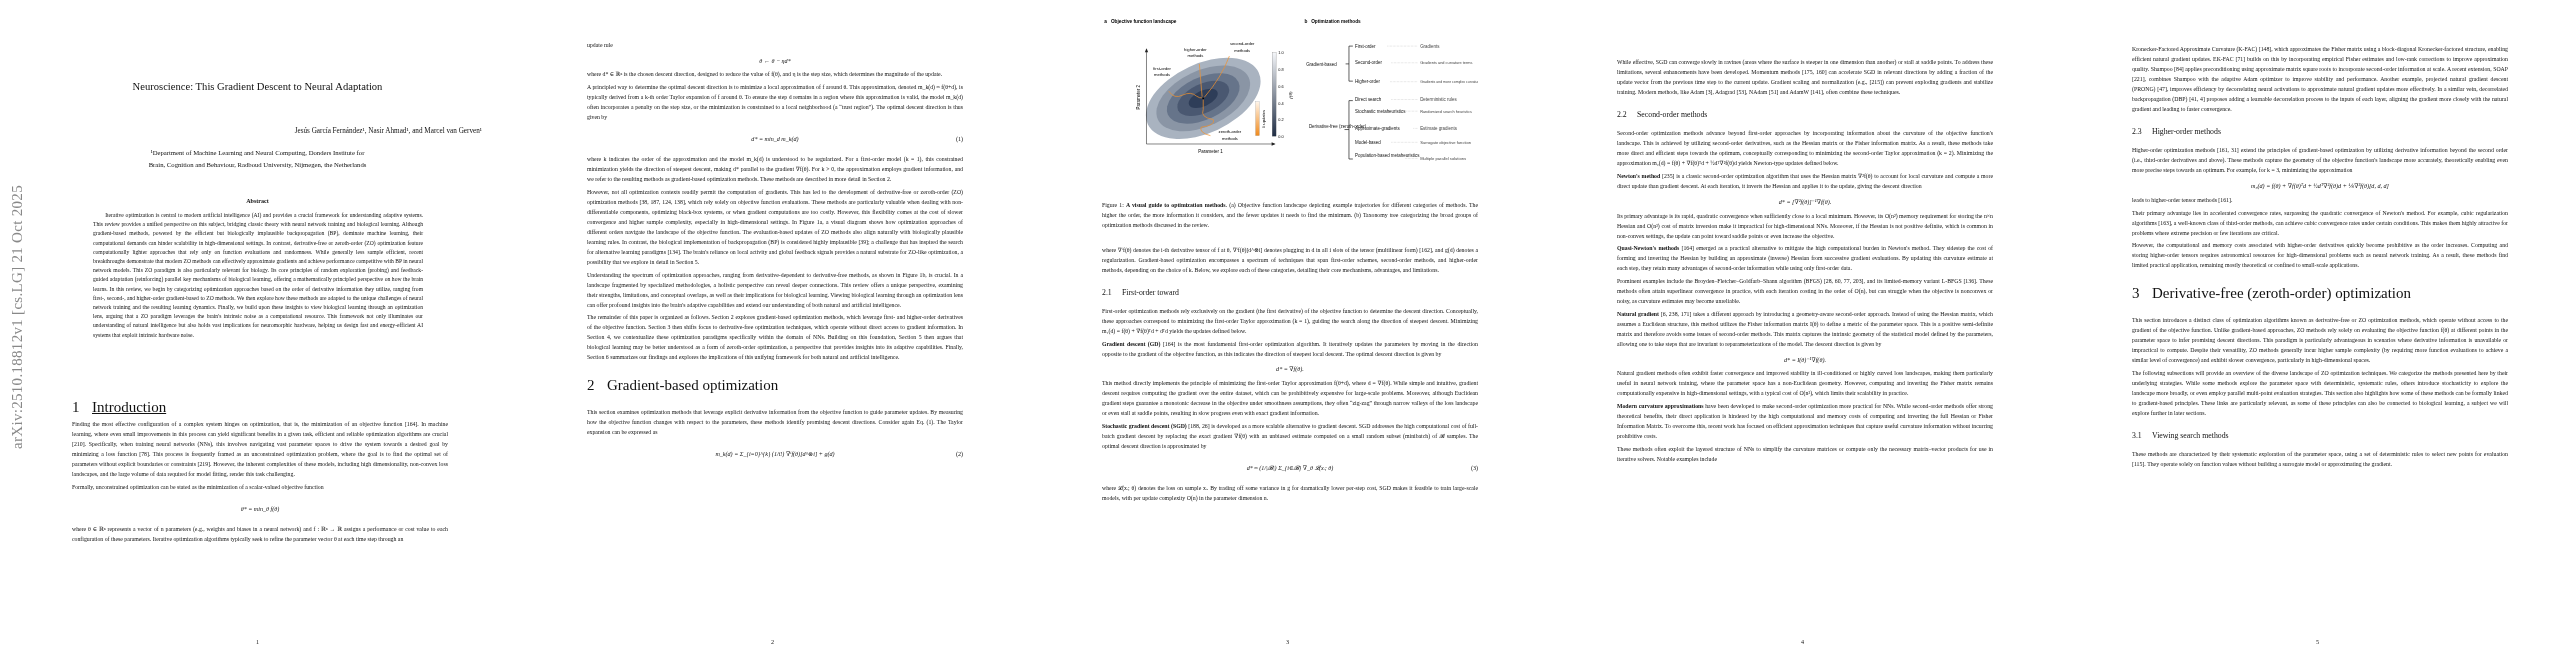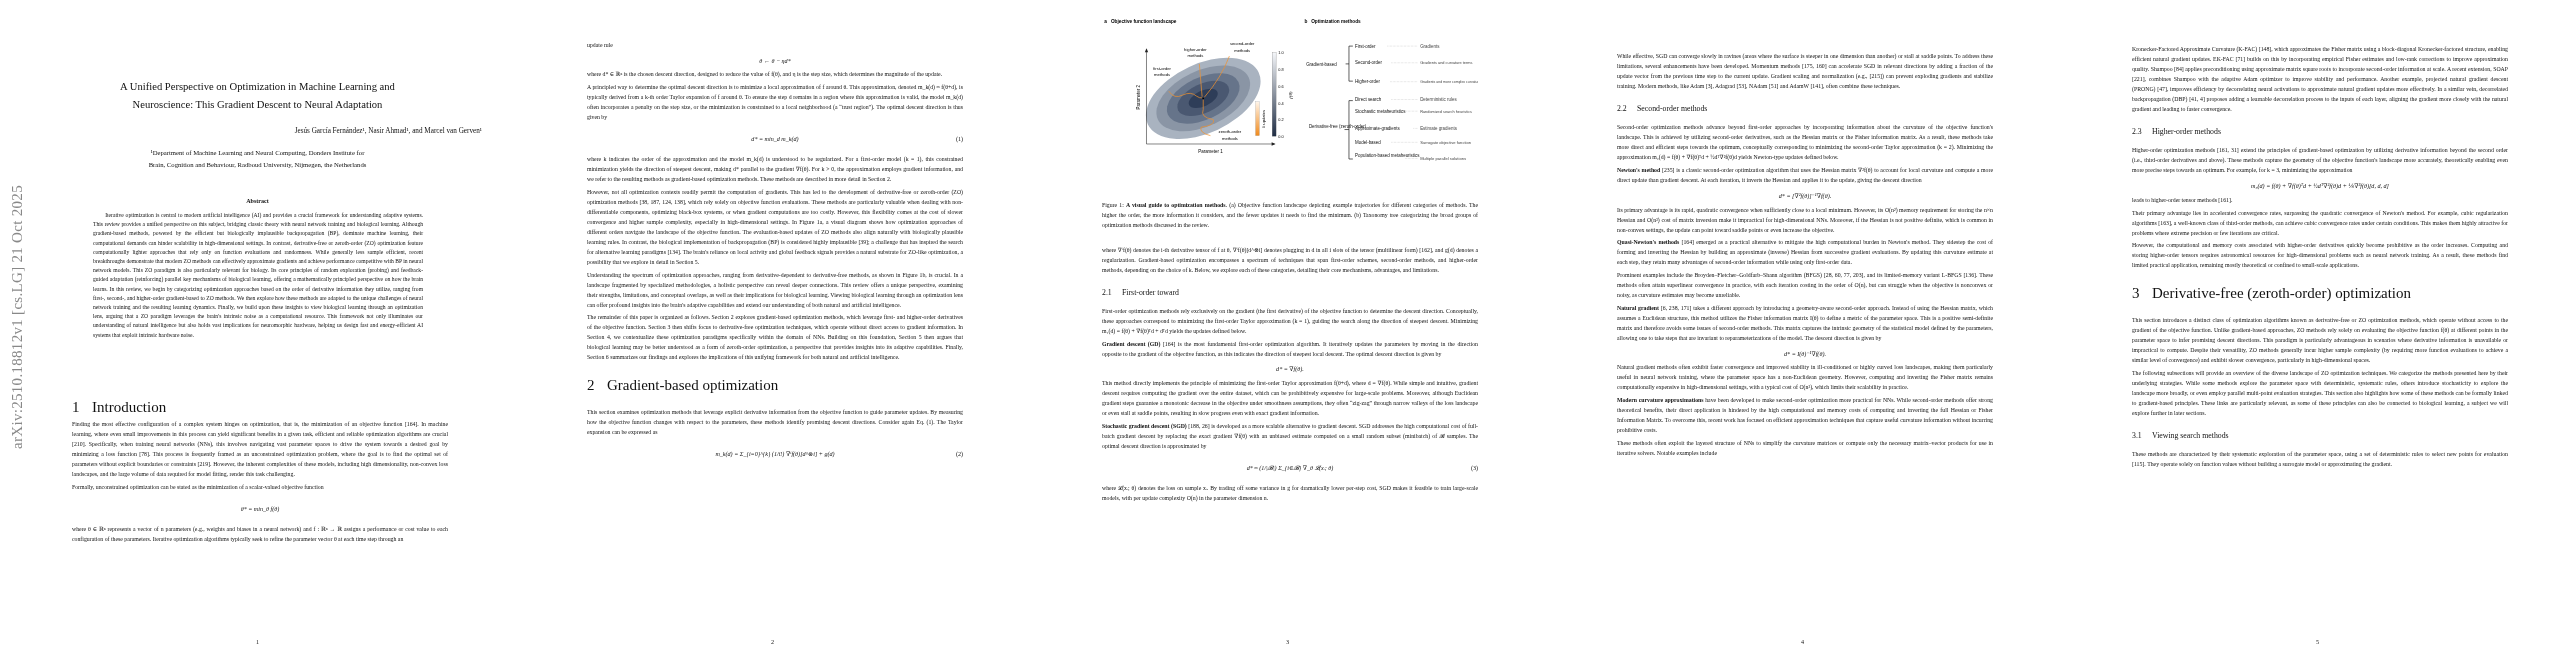--- a/index.html
+++ b/index.html
@@ -33,32 +33,31 @@
 </head>
 <body>
 
 <div class="strip">
 
   <div class="page">
     <div class="stamp">
         <span>arXiv:2510.18812v1  [cs.LG]  21 Oct 2025</span>
       </div>
     <div class="title">
-      <div>A Unified Perspective on Optimization in Machine Learning and</div>
       <div>Neuroscience: This Gradient Descent to Neural Adaptation</div>
     </div>
     <div class="authors">Jesús García Fernández¹, Nasir Ahmad¹, and Marcel van Gerven¹</div>
     <div class="affil">
       <div>¹Department of Machine Learning and Neural Computing, Donders Institute for</div>
       <div>Brain, Cognition and Behaviour, Radboud University, Nijmegen, the Netherlands</div>
     </div>
     <div class="abs-h">Abstract</div>
     <div class="abstract">Iterative optimization is central to modern artificial intelligence (AI) and provides a crucial framework for understanding adaptive systems. This review provides a unified perspective on this subject, bridging classic theory with neural network training and biological learning. Although gradient-based methods, powered by the efficient but biologically implausible backpropagation (BP), dominate machine learning, their computational demands can hinder scalability in high-dimensional settings. In contrast, derivative-free or zeroth-order (ZO) optimization feature computationally lighter approaches that rely only on function evaluations and randomness. While generally less sample efficient, recent breakthroughs demonstrate that modern ZO methods can effectively approximate gradients and achieve performance competitive with BP in neural network models. This ZO paradigm is also particularly relevant for biology. Its core principles of random exploration (probing) and feedback-guided adaptation (reinforcing) parallel key mechanisms of biological learning, offering a mathematically principled perspective on how the brain learns. In this review, we begin by categorizing optimization approaches based on the order of derivative information they utilize, ranging from first-, second-, and higher-order gradient-based to ZO methods. We then explore how these methods are adapted to the unique challenges of neural network training and the resulting learning dynamics. Finally, we build upon these insights to view biological learning through an optimization lens, arguing that a ZO paradigm leverages the brain's intrinsic noise as a computational resource. This framework not only illuminates our understanding of natural intelligence but also holds vast implications for neuromorphic hardware, helping us design fast and energy-efficient AI systems that exploit intrinsic hardware noise.</div>
     <div class="col" style="top:399px;">
-      <div class="h1" style="margin-top:0;margin-bottom:3px;"><span class="n">1</span><span>Introduction</span></div>
+      <div class="h1" style="margin-top:0;margin-bottom:3px;text-decoration:underline;"><span class="n">1</span><span>Introduction</span></div>
       <div class="p">Finding the most effective configuration of a complex system hinges on optimization, that is, the minimization of an objective function [164]. In machine learning, where even small improvements in this process can yield significant benefits in a given task, efficient and reliable optimization algorithms are crucial [210]. Specifically, when training neural networks (NNs), this involves navigating vast parameter spaces to drive the system towards a desired goal by minimizing a loss function [78]. This process is frequently framed as an unconstrained optimization problem, where the goal is to find the optimal set of parameters without explicit boundaries or constraints [219]. However, the inherent complexities of these models, including high dimensionality, non-convex loss landscapes, and the large volume of data required for model fitting, render this task challenging.</div>
       <div class="p">Formally, unconstrained optimization can be stated as the minimization of a scalar-valued objective function</div>
       <div class="eq tall">θ* = min_θ f(θ)</div>
       <div class="p">where θ ∈ ℝⁿ represents a vector of n parameters (e.g., weights and biases in a neural network) and f : ℝⁿ → ℝ assigns a performance or cost value to each configuration of these parameters. Iterative optimization algorithms typically seek to refine the parameter vector θ at each time step through an</div>
     </div>
     <div class="pnum">1</div>
   </div>
 
   <div class="page">
     <div class="col" style="top:40px;">
@@ -183,21 +182,21 @@
       <div class="eq">d* = ∇f(θ).</div>
       <div class="p">This method directly implements the principle of minimizing the first-order Taylor approximation f(θ+d), where d = ∇f(θ). While simple and intuitive, gradient descent requires computing the gradient over the entire dataset, which can be prohibitively expensive for large-scale problems. Moreover, although Euclidean gradient steps guarantee a monotonic decrease in the objective under smoothness assumptions, they often “zig-zag” through narrow valleys of the loss landscape or even stall at saddle points, resulting in slow progress even with exact gradient information.</div>
       <div class="p"><span class="b">Stochastic gradient descent (SGD)</span><span> [188, 26] is developed as a more scalable alternative to gradient descent. SGD addresses the high computational cost of full-batch gradient descent by replacing the exact gradient ∇f(θ) with an unbiased estimate computed on a small random subset (minibatch) of 𝓑 samples. The optimal descent direction is approximated by</span></div>
       <div class="eq tall"><span>d* ≈ (1/|𝓑|) Σ_{i∈𝓑} ∇_θ 𝓛(xᵢ; θ)</span><span class="num">(3)</span></div>
       <div class="p">where 𝓛(xᵢ; θ) denotes the loss on sample xᵢ. By trading off some variance in g for dramatically lower per-step cost, SGD makes it feasible to train large-scale models, with per update complexity O(n) in the parameter dimension n.</div>
     </div>
     <div class="pnum">3</div>
   </div>
 
   <div class="page">
-    <div class="col" style="top:51px;">
+    <div class="col" style="top:57px;">
       <div class="p">While effective, SGD can converge slowly in ravines (areas where the surface is steeper in one dimension than another) or stall at saddle points. To address these limitations, several enhancements have been developed. Momentum methods [175, 160] can accelerate SGD in relevant directions by adding a fraction of the update vector from the previous time step to the current update. Gradient scaling and normalization (e.g., [215]) can prevent exploding gradients and stabilize training. Modern methods, like Adam [3], Adagrad [53], NAdam [51] and AdamW [141], often combine these techniques.</div>
       <div class="h2"><span class="n">2.2</span><span>Second-order methods</span></div>
       <div class="p">Second-order optimization methods advance beyond first-order approaches by incorporating information about the curvature of the objective function's landscape. This is achieved by utilizing second-order derivatives, such as the Hessian matrix or the Fisher information matrix. As a result, these methods take more direct and efficient steps towards the optimum, conceptually corresponding to minimizing the second-order Taylor approximation (k = 2). Minimizing the approximation m₂(d) = f(θ) + ∇f(θ)ᵀd + ½dᵀ∇²f(θ)d yields Newton-type updates defined below.</div>
       <div class="p"><span class="b">Newton's method</span><span> [235] is a classic second-order optimization algorithm that uses the Hessian matrix ∇²f(θ) to account for local curvature and compute a more direct update than gradient descent. At each iteration, it inverts the Hessian and applies it to the update, giving the descent direction</span></div>
       <div class="eq">d* = [∇²f(θ)]⁻¹∇f(θ).</div>
       <div class="p">Its primary advantage is its rapid, quadratic convergence when sufficiently close to a local minimum. However, its O(n²) memory requirement for storing the n×n Hessian and O(n³) cost of matrix inversion make it impractical for high-dimensional NNs. Moreover, if the Hessian is not positive definite, which is common in non-convex settings, the update can point toward saddle points or even increase the objective.</div>
       <div class="p"><span class="b">Quasi-Newton's methods</span><span> [164] emerged as a practical alternative to mitigate the high computational burden in Newton's method. They sidestep the cost of forming and inverting the Hessian by building an approximate (inverse) Hessian from successive gradient evaluations. By updating this curvature estimate at each step, they retain many advantages of second-order information while using only first-order data.</span></div>
       <div class="p">Prominent examples include the Broyden–Fletcher–Goldfarb–Shann algorithm (BFGS) [28, 60, 77, 203], and its limited-memory variant L-BFGS [136]. These methods often attain superlinear convergence in practice, with each iteration costing in the order of O(n), but can struggle when the objective is nonconvex or noisy, as curvature estimates may become unreliable.</div>
       <div class="p"><span class="b">Natural gradient</span><span> [6, 238, 171] takes a different approach by introducing a geometry-aware second-order approach. Instead of using the Hessian matrix, which assumes a Euclidean structure, this method utilizes the Fisher information matrix I(θ) to define a metric of the parameter space. This is a positive semi-definite matrix and therefore avoids some issues of second-order methods. This matrix captures the intrinsic geometry of the statistical model defined by the parameters, allowing one to take steps that are invariant to reparameterizations of the model. The descent direction is given by</span></div>
       <div class="eq">d* = I(θ)⁻¹∇f(θ).</div>

